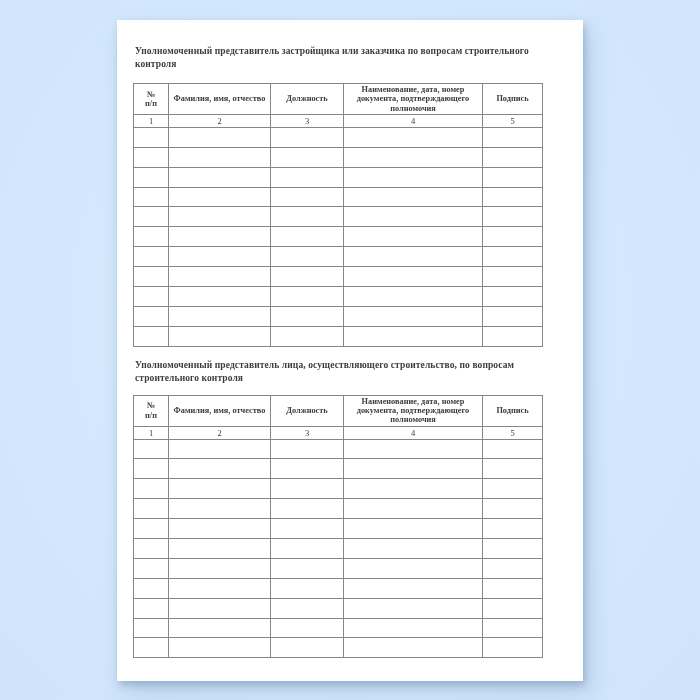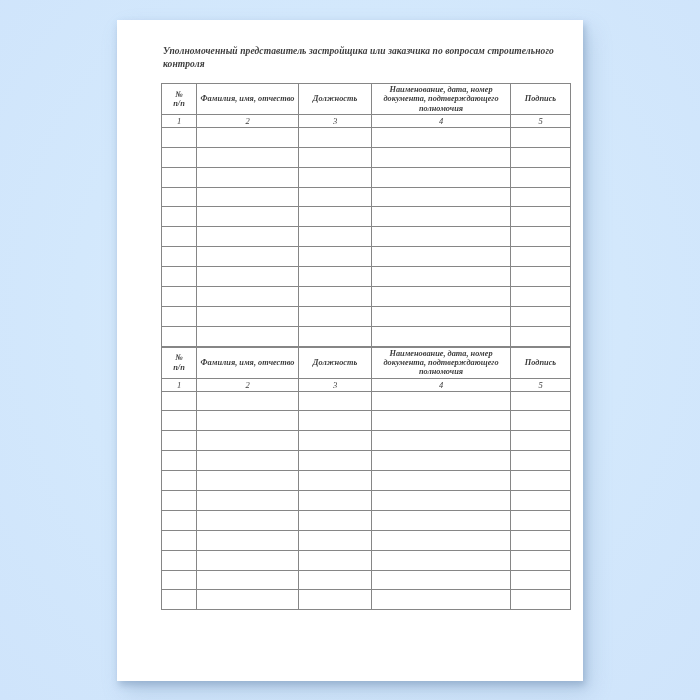--- a/index.html
+++ b/index.html
@@ -14,22 +14,21 @@
   }
   .paper {
     position: absolute;
     left: 117px; top: 20px;
     width: 466px; height: 661px;
     background: #ffffff;
     box-shadow: 2px 4px 7px rgba(110, 140, 175, 0.45),
                 7px 11px 20px rgba(120, 150, 185, 0.30);
   }
   .content {
-    padding: 25px 28px 0 44px;
-    font-style: italic;
+    padding: 25px 28px 0 16px;
   }
   .section-heading {
     width: 414px;
     margin: 0 0 12px 2px;
     font-size: 9.5px;
     font-weight: bold;
     line-height: 13px;
     color: #3d3d3d;
     letter-spacing: 0.1px;
   }
@@ -180,20 +179,21 @@
               <td></td>
               <td></td>
               <td></td>
               <td></td>
             </tr>
           </tbody>
       </table>
     </section>
 
     <section class="section section-2">
+      <h2 class="section-heading">Уполномоченный представитель лица, осуществляющего строительство, по вопросам строительного контроля</h2>
 
       <table class="rep-table">
         <colgroup>
           <col style="width:35px">
             <col style="width:102px">
             <col style="width:73px">
             <col style="width:139px">
             <col style="width:60px">
         </colgroup>
         <thead>

